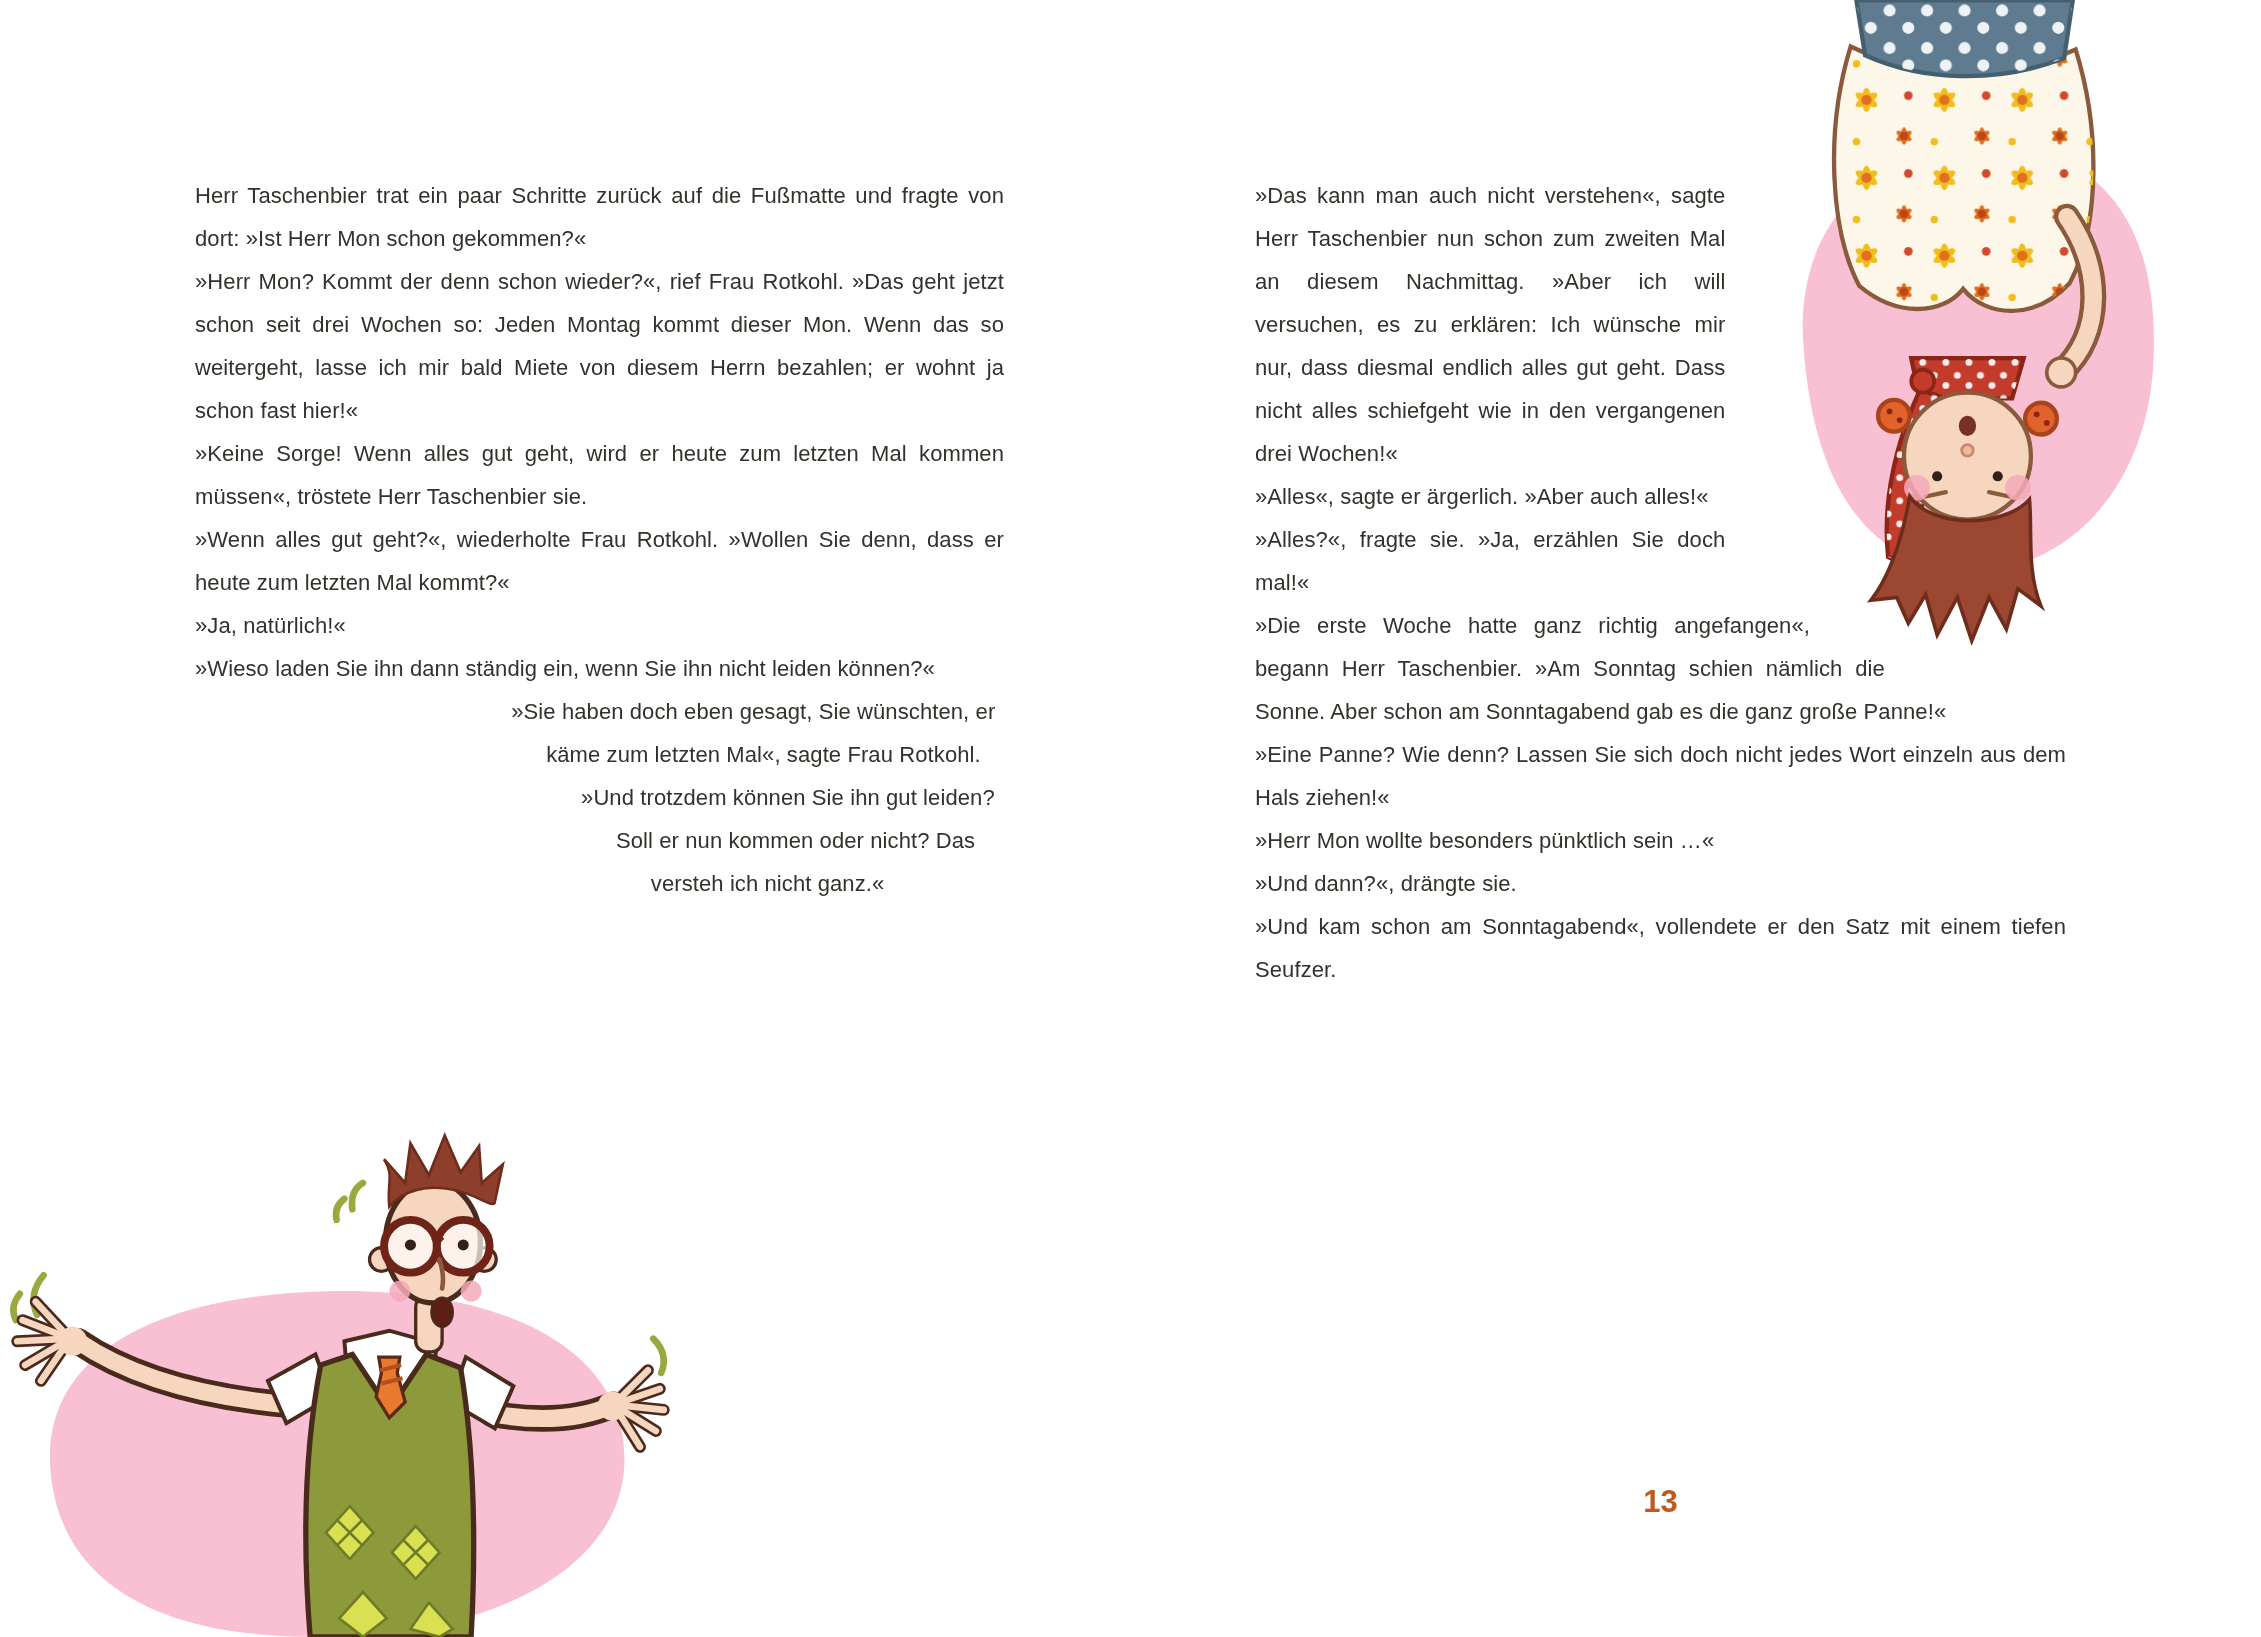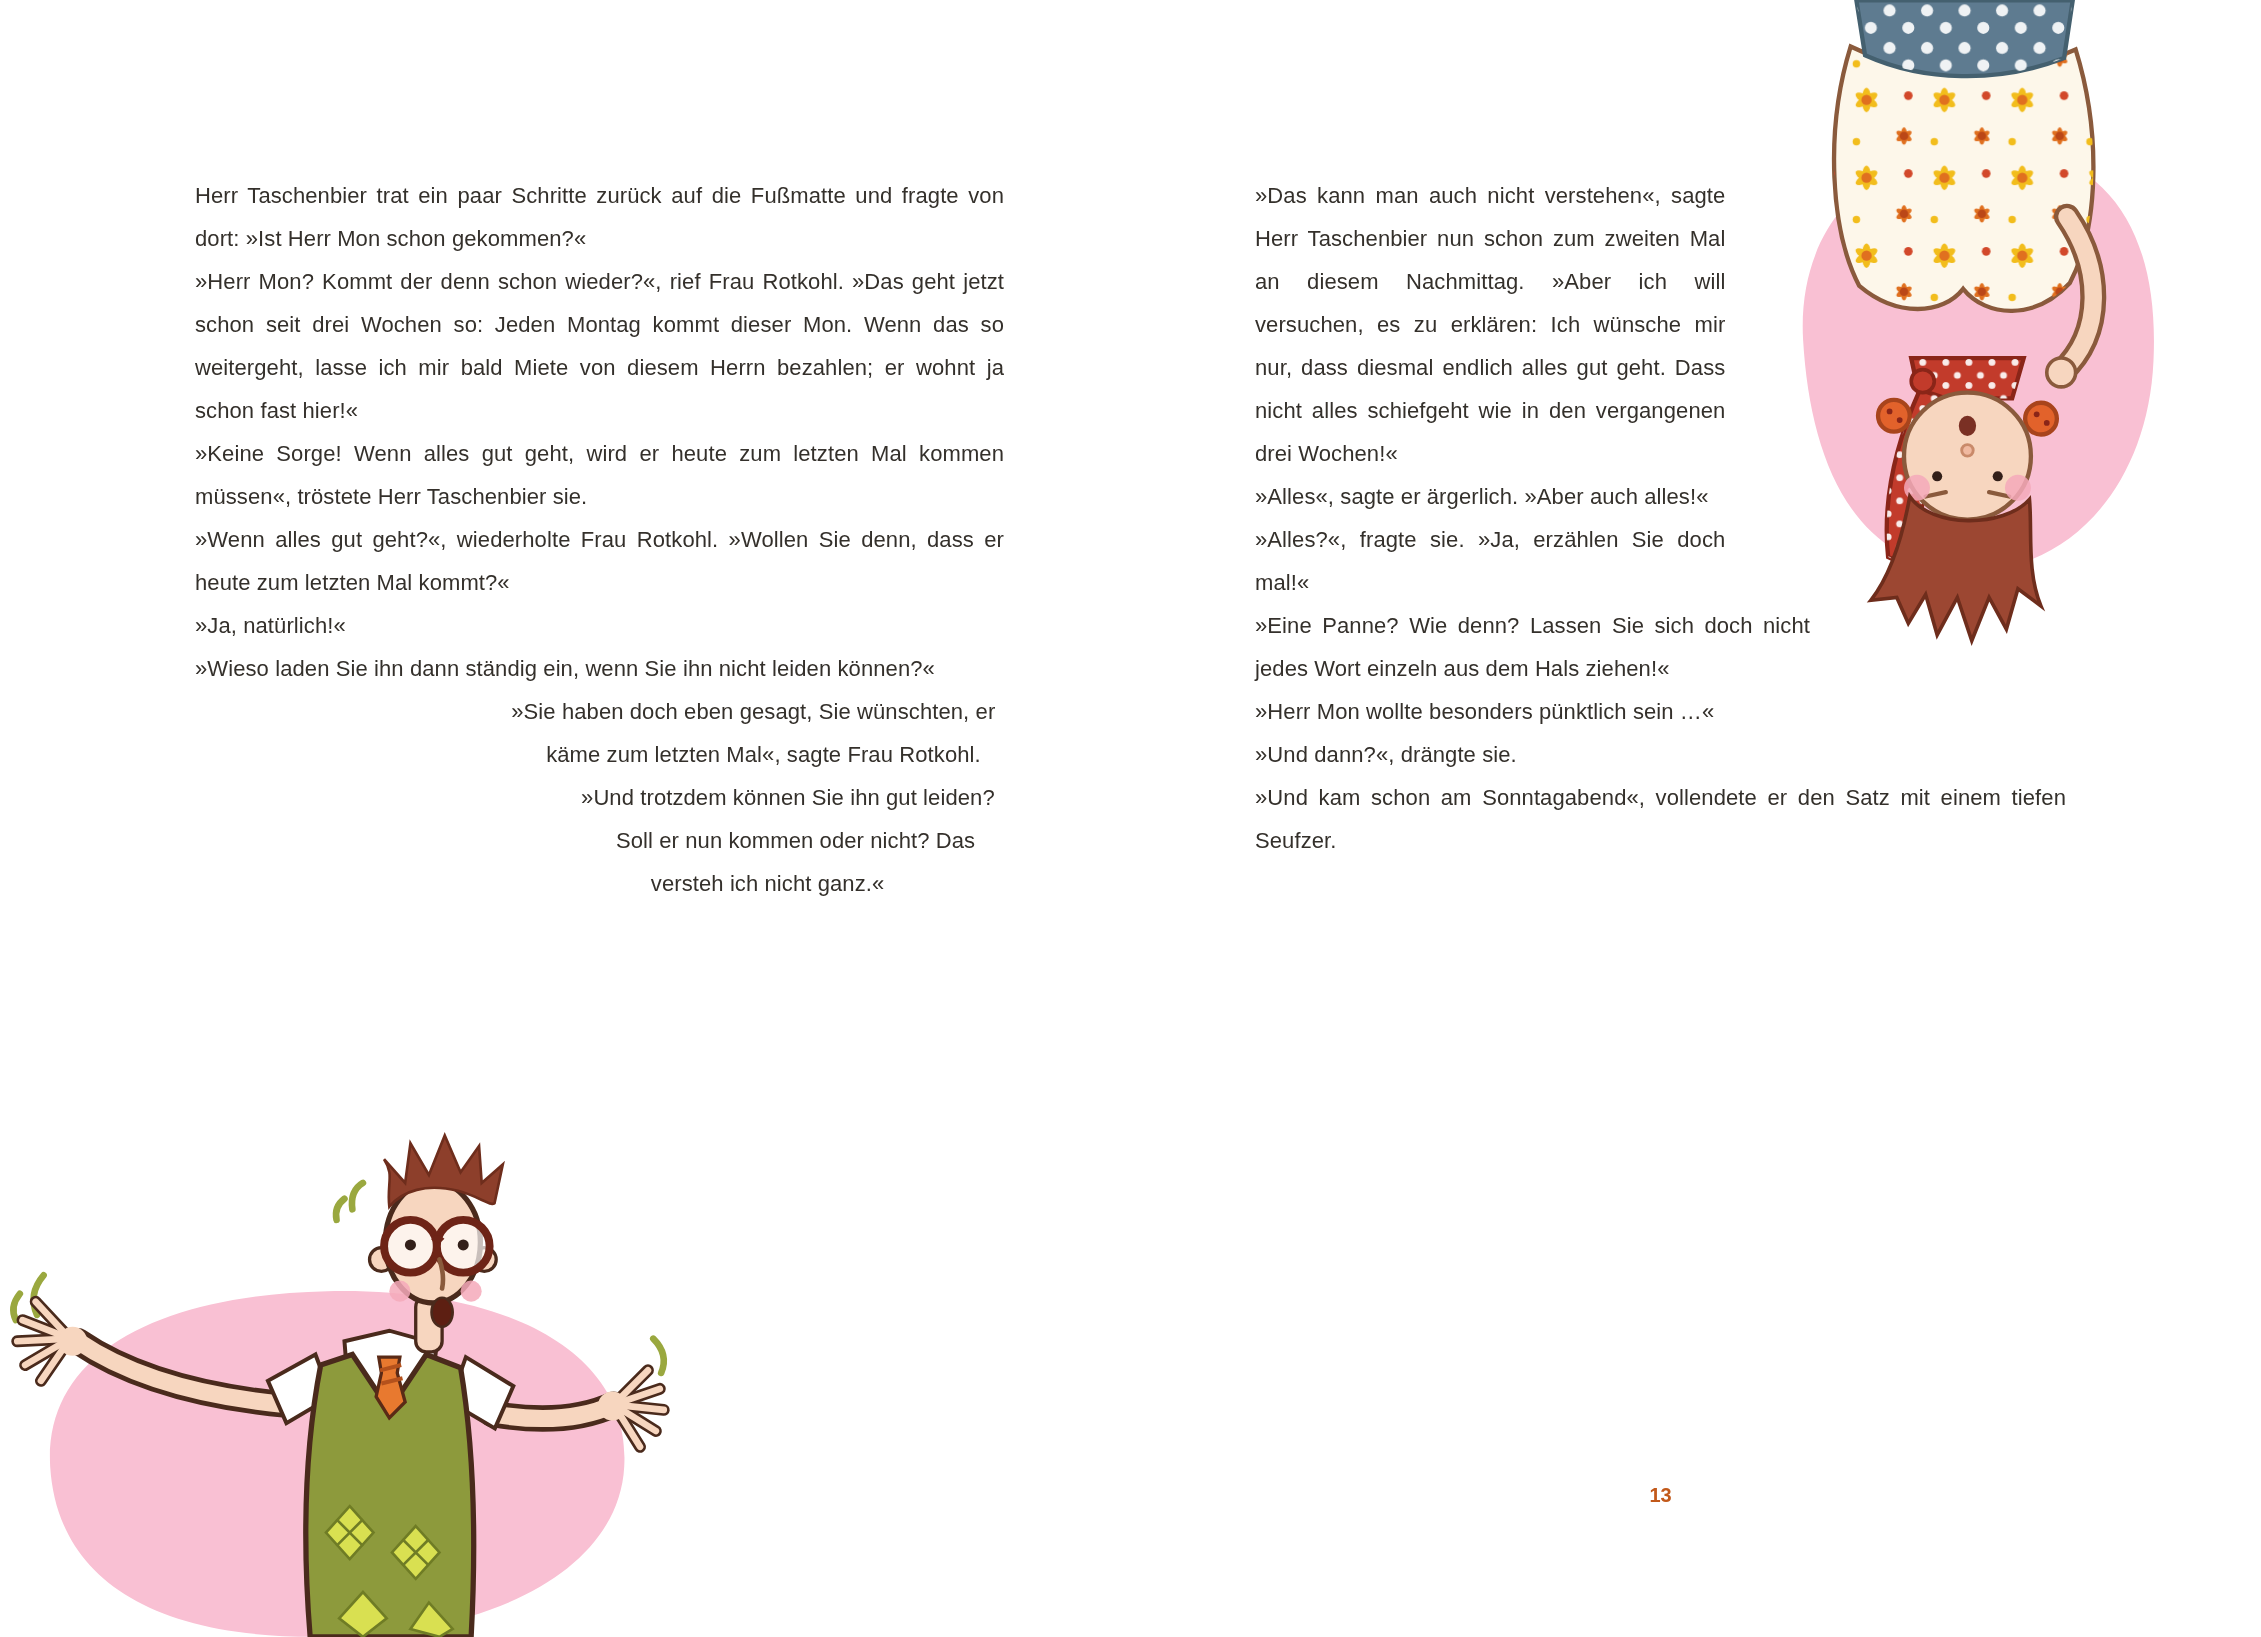--- a/index.html
+++ b/index.html
@@ -38,21 +38,21 @@
     height:489px;
     shape-outside: polygon(0% 0%, 100% 0%, 100% 100%, 55% 100%, 0% 78%);
   }
 
   .page-number {
     position:absolute;
     left:1255px;
     width:811px;
     top:1484px;
     text-align:center;
-    font-size:20px;
+    font-size:31px;
     font-weight:bold;
     color:#c2591a;
     z-index:2;
   }
 
   figure.illustration { position:absolute; z-index:1; }
   #illu-left  { left:4px;    top:1130px; width:673px; height:507px; }
   #illu-right { left:1767px; top:0;      width:411px;  height:657px; }
   figure.illustration svg { width:100%; height:100%; display:block; }
 </style>
@@ -75,20 +75,21 @@
   </div>
 </div>
 
 <div id="right-col" class="text-column">
   <div class="illu-spacer-right"></div>
   <p>»Das kann man auch nicht verstehen«, sagte Herr Taschenbier nun schon zum zweiten Mal an diesem Nachmittag. »Aber ich will versuchen, es zu erklären: Ich wünsche mir nur, dass diesmal endlich alles gut geht. Dass nicht alles schiefgeht wie in den vergangenen drei Wochen!«</p>
   <div>
 
       <p>»Alles«, sagte er ärgerlich. »Aber auch alles!«</p>
       <p>»Alles?«, fragte sie. »Ja, erzählen Sie doch mal!«</p>
+      <p>»Die erste Woche hatte ganz richtig angefangen«, begann Herr Taschenbier. »Am Sonntag schien nämlich die Sonne. Aber schon am Sonntagabend gab es die ganz große Panne!«</p>
       <p>»Eine Panne? Wie denn? Lassen Sie sich doch nicht jedes Wort einzeln aus dem Hals ziehen!«</p>
       <p>»Herr Mon wollte besonders pünktlich sein …«</p>
       <p>»Und dann?«, drängte sie.</p>
       <p>»Und kam schon am Sonntagabend«, vollendete er den Satz mit einem tiefen Seufzer.</p>
     </div>
 </div>
 
 <div class="page-number">13</div>
 
 <figure id="illu-left" class="illustration">

